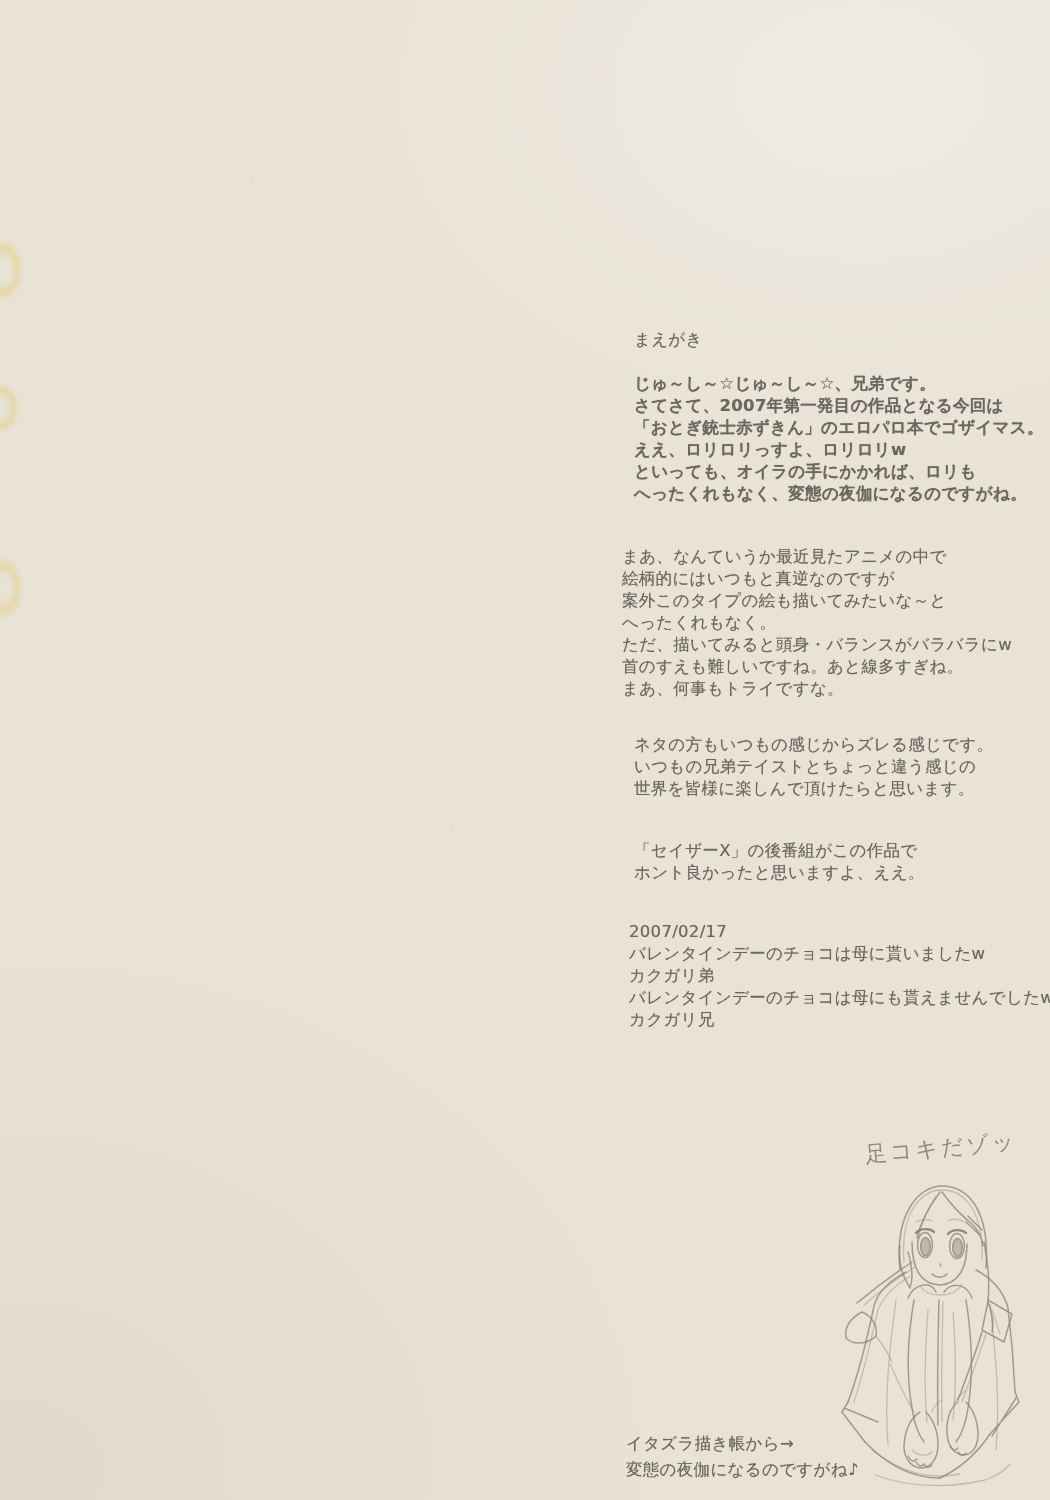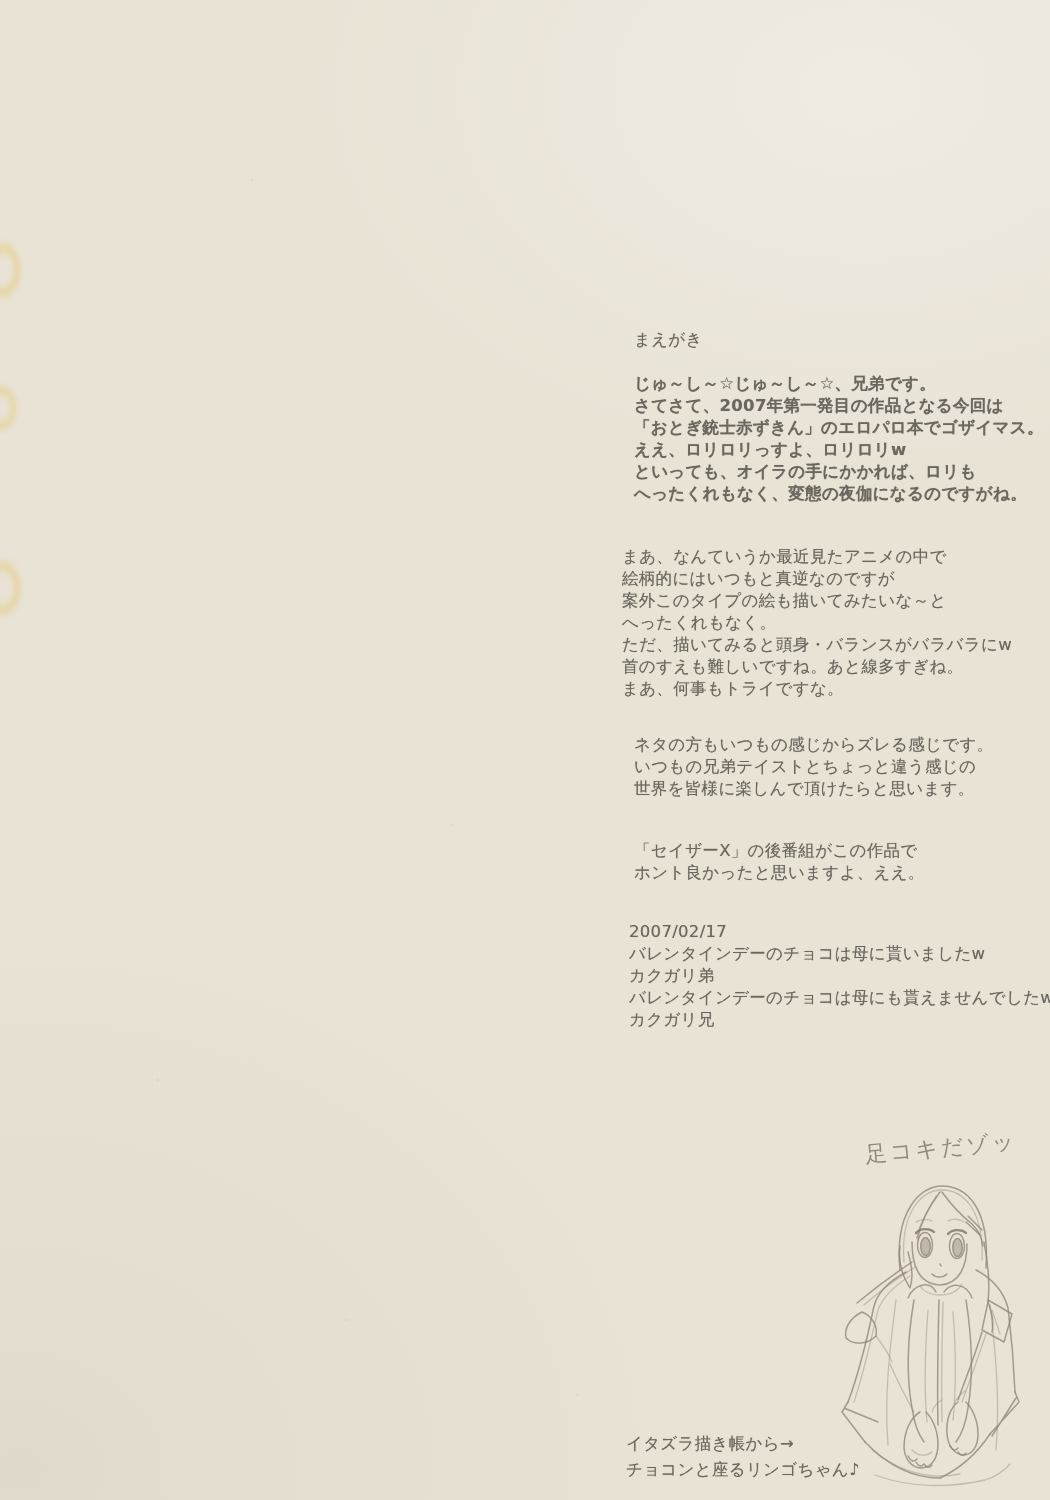--- a/index.html
+++ b/index.html
@@ -176,16 +176,16 @@
       <path class="s" d="M 138,252 C 130,258 126,270 127,284 C 128,296 134,304 143,305 C 152,305 158,297 158,284 C 158,270 152,258 146,252"></path>
       <path class="s" d="M 130,296 q 4,7 8,2 M 138,302 q 4,6 8,1"></path>
       <path class="l" d="M 112,262 C 114,256 118,252 122,250 M 134,254 C 137,248 141,244 145,241"></path>
 
       <path class="l" d="M 55,325 C 90,338 130,338 165,330 C 175,327 184,321 190,314"></path>
     </g>
   </svg>
 
   <div class="txt caption">
     <div class="line">イタズラ描き帳から→</div>
-    <div class="line">チョコンと座るリンゴちゃん♪</div>
+    <div class="line">変態の夜伽になるのですがね♪</div>
   </div>
 
 </div>
 
 </body></html>

